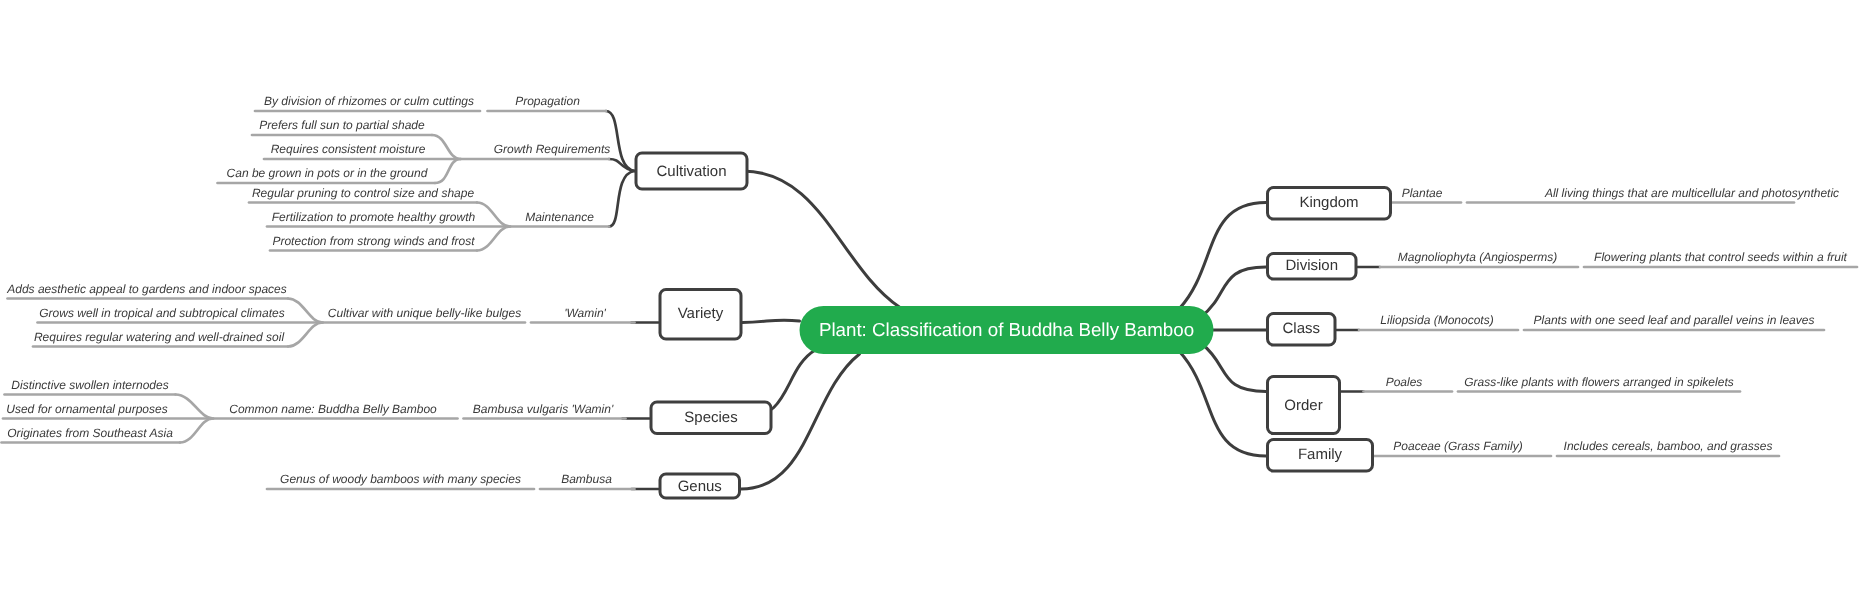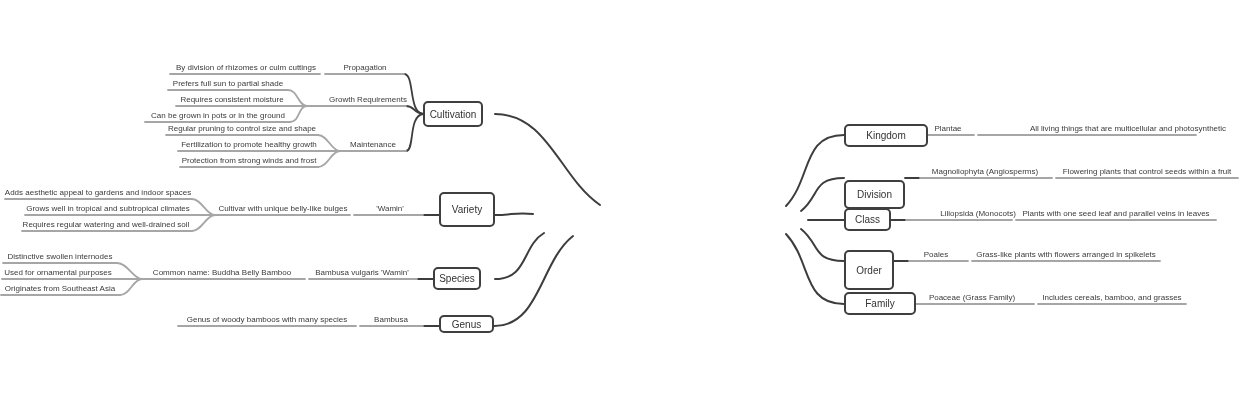--- a/index.html
+++ b/index.html
@@ -14,21 +14,21 @@
     border-radius:16px;display:flex;align-items:center;justify-content:center;
     font-size:12.5px;white-space:nowrap;
   }
   .nodebox{
     position:absolute;background:#ffffff;border:2px solid var(--node-border,#3f3f3f);
     border-radius:5px;display:flex;align-items:center;justify-content:center;
     font-size:10px;color:var(--node-text,#333);white-space:nowrap;box-sizing:border-box;
   }
   .lbl{
     position:absolute;transform:translateX(-50%);
-    font-size:8px;line-height:10px;color:var(--label-text,#3a3a3a);white-space:nowrap;
+    font-size:8px;line-height:10px;color:var(--label-text,#3a3a3a);white-space:nowrap;font-style:italic;
   }
 </style>
 </head>
 <body>
 
 <div class="stage" style="--root-fill: #21ab4d; --root-text: #ffffff; --node-border: #3f3f3f; --node-text: #333333; --label-text: #3a3a3a;">
 
   <svg width="1240" height="400" viewBox="0 0 1240 400" aria-hidden="true">
 
     <g fill="none" stroke="#3d3d3d" stroke-width="2" stroke-linecap="round">
@@ -97,27 +97,28 @@
       <path d="M307,106 C298,106 300,122 290,122"></path>
       <path d="M340,151 C331,151 328,135 318,135"></path>
       <path d="M340,151 C331,151 328,167 318,167"></path>
       <path d="M215,215 C206,215 202,199 192,199"></path>
       <path d="M215,215 C206,215 202,231 192,231"></path>
       <path d="M142,279 C133,279 128,263 117,263"></path>
       <path d="M142,279 C133,279 130,295 120,295"></path>
     </g>
   </svg>
 
+  <div class="root-node">Plant: Classification of Buddha Belly Bamboo</div>
 
-  <div class="nodebox" style="left:423px;top:101px;width:60px;height:26px">Cultivation</div>
+  <div class="nodebox" style="left:423px;top:101px;width:76px;height:26px">Cultivation</div>
   <div class="nodebox" style="left:439px;top:192px;width:56px;height:35px">Variety</div>
-  <div class="nodebox" style="left:433px;top:267px;width:48px;height:23px">Species</div>
+  <div class="nodebox" style="left:433px;top:267px;width:82px;height:23px">Species</div>
   <div class="nodebox" style="left:439px;top:315px;width:55px;height:18px">Genus</div>
   <div class="nodebox" style="left:844px;top:124px;width:84px;height:23px">Kingdom</div>
-  <div class="nodebox" style="left:844px;top:180px;width:61px;height:29px">Division</div>
+  <div class="nodebox" style="left:844px;top:168px;width:61px;height:19px">Division</div>
   <div class="nodebox" style="left:844px;top:208px;width:47px;height:23px">Class</div>
   <div class="nodebox" style="left:844px;top:250px;width:50px;height:40px">Order</div>
   <div class="nodebox" style="left:844px;top:292px;width:72px;height:23px">Family</div>
 
   <div class="lbl" style="left:365px;top:63px">Propagation</div>
   <div class="lbl" style="left:246px;top:63px">By division of rhizomes or culm cuttings</div>
   <div class="lbl" style="left:368px;top:95px">Growth Requirements</div>
   <div class="lbl" style="left:228px;top:79px">Prefers full sun to partial shade</div>
   <div class="lbl" style="left:232px;top:95px">Requires consistent moisture</div>
   <div class="lbl" style="left:218px;top:111px">Can be grown in pots or in the ground</div>
@@ -138,20 +139,20 @@
   <div class="lbl" style="left:58px;top:268px">Used for ornamental purposes</div>
   <div class="lbl" style="left:60px;top:284px">Originates from Southeast Asia</div>
 
   <div class="lbl" style="left:391px;top:315px">Bambusa</div>
   <div class="lbl" style="left:267px;top:315px">Genus of woody bamboos with many species</div>
 
   <div class="lbl" style="left:948px;top:124px">Plantae</div>
   <div class="lbl" style="left:1128px;top:124px">All living things that are multicellular and photosynthetic</div>
   <div class="lbl" style="left:985px;top:167px">Magnoliophyta (Angiosperms)</div>
   <div class="lbl" style="left:1147px;top:167px">Flowering plants that control seeds within a fruit</div>
-  <div class="lbl" style="left:978px;top:209px">Liliopsida (Monocots)</div>
+  <div class="lbl" style="left:958px;top:209px">Liliopsida (Monocots)</div>
   <div class="lbl" style="left:1116px;top:209px">Plants with one seed leaf and parallel veins in leaves</div>
   <div class="lbl" style="left:936px;top:250px">Poales</div>
   <div class="lbl" style="left:1066px;top:250px">Grass-like plants with flowers arranged in spikelets</div>
   <div class="lbl" style="left:972px;top:293px">Poaceae (Grass Family)</div>
   <div class="lbl" style="left:1112px;top:293px">Includes cereals, bamboo, and grasses</div>
 
 </div>
 
 </body></html>

